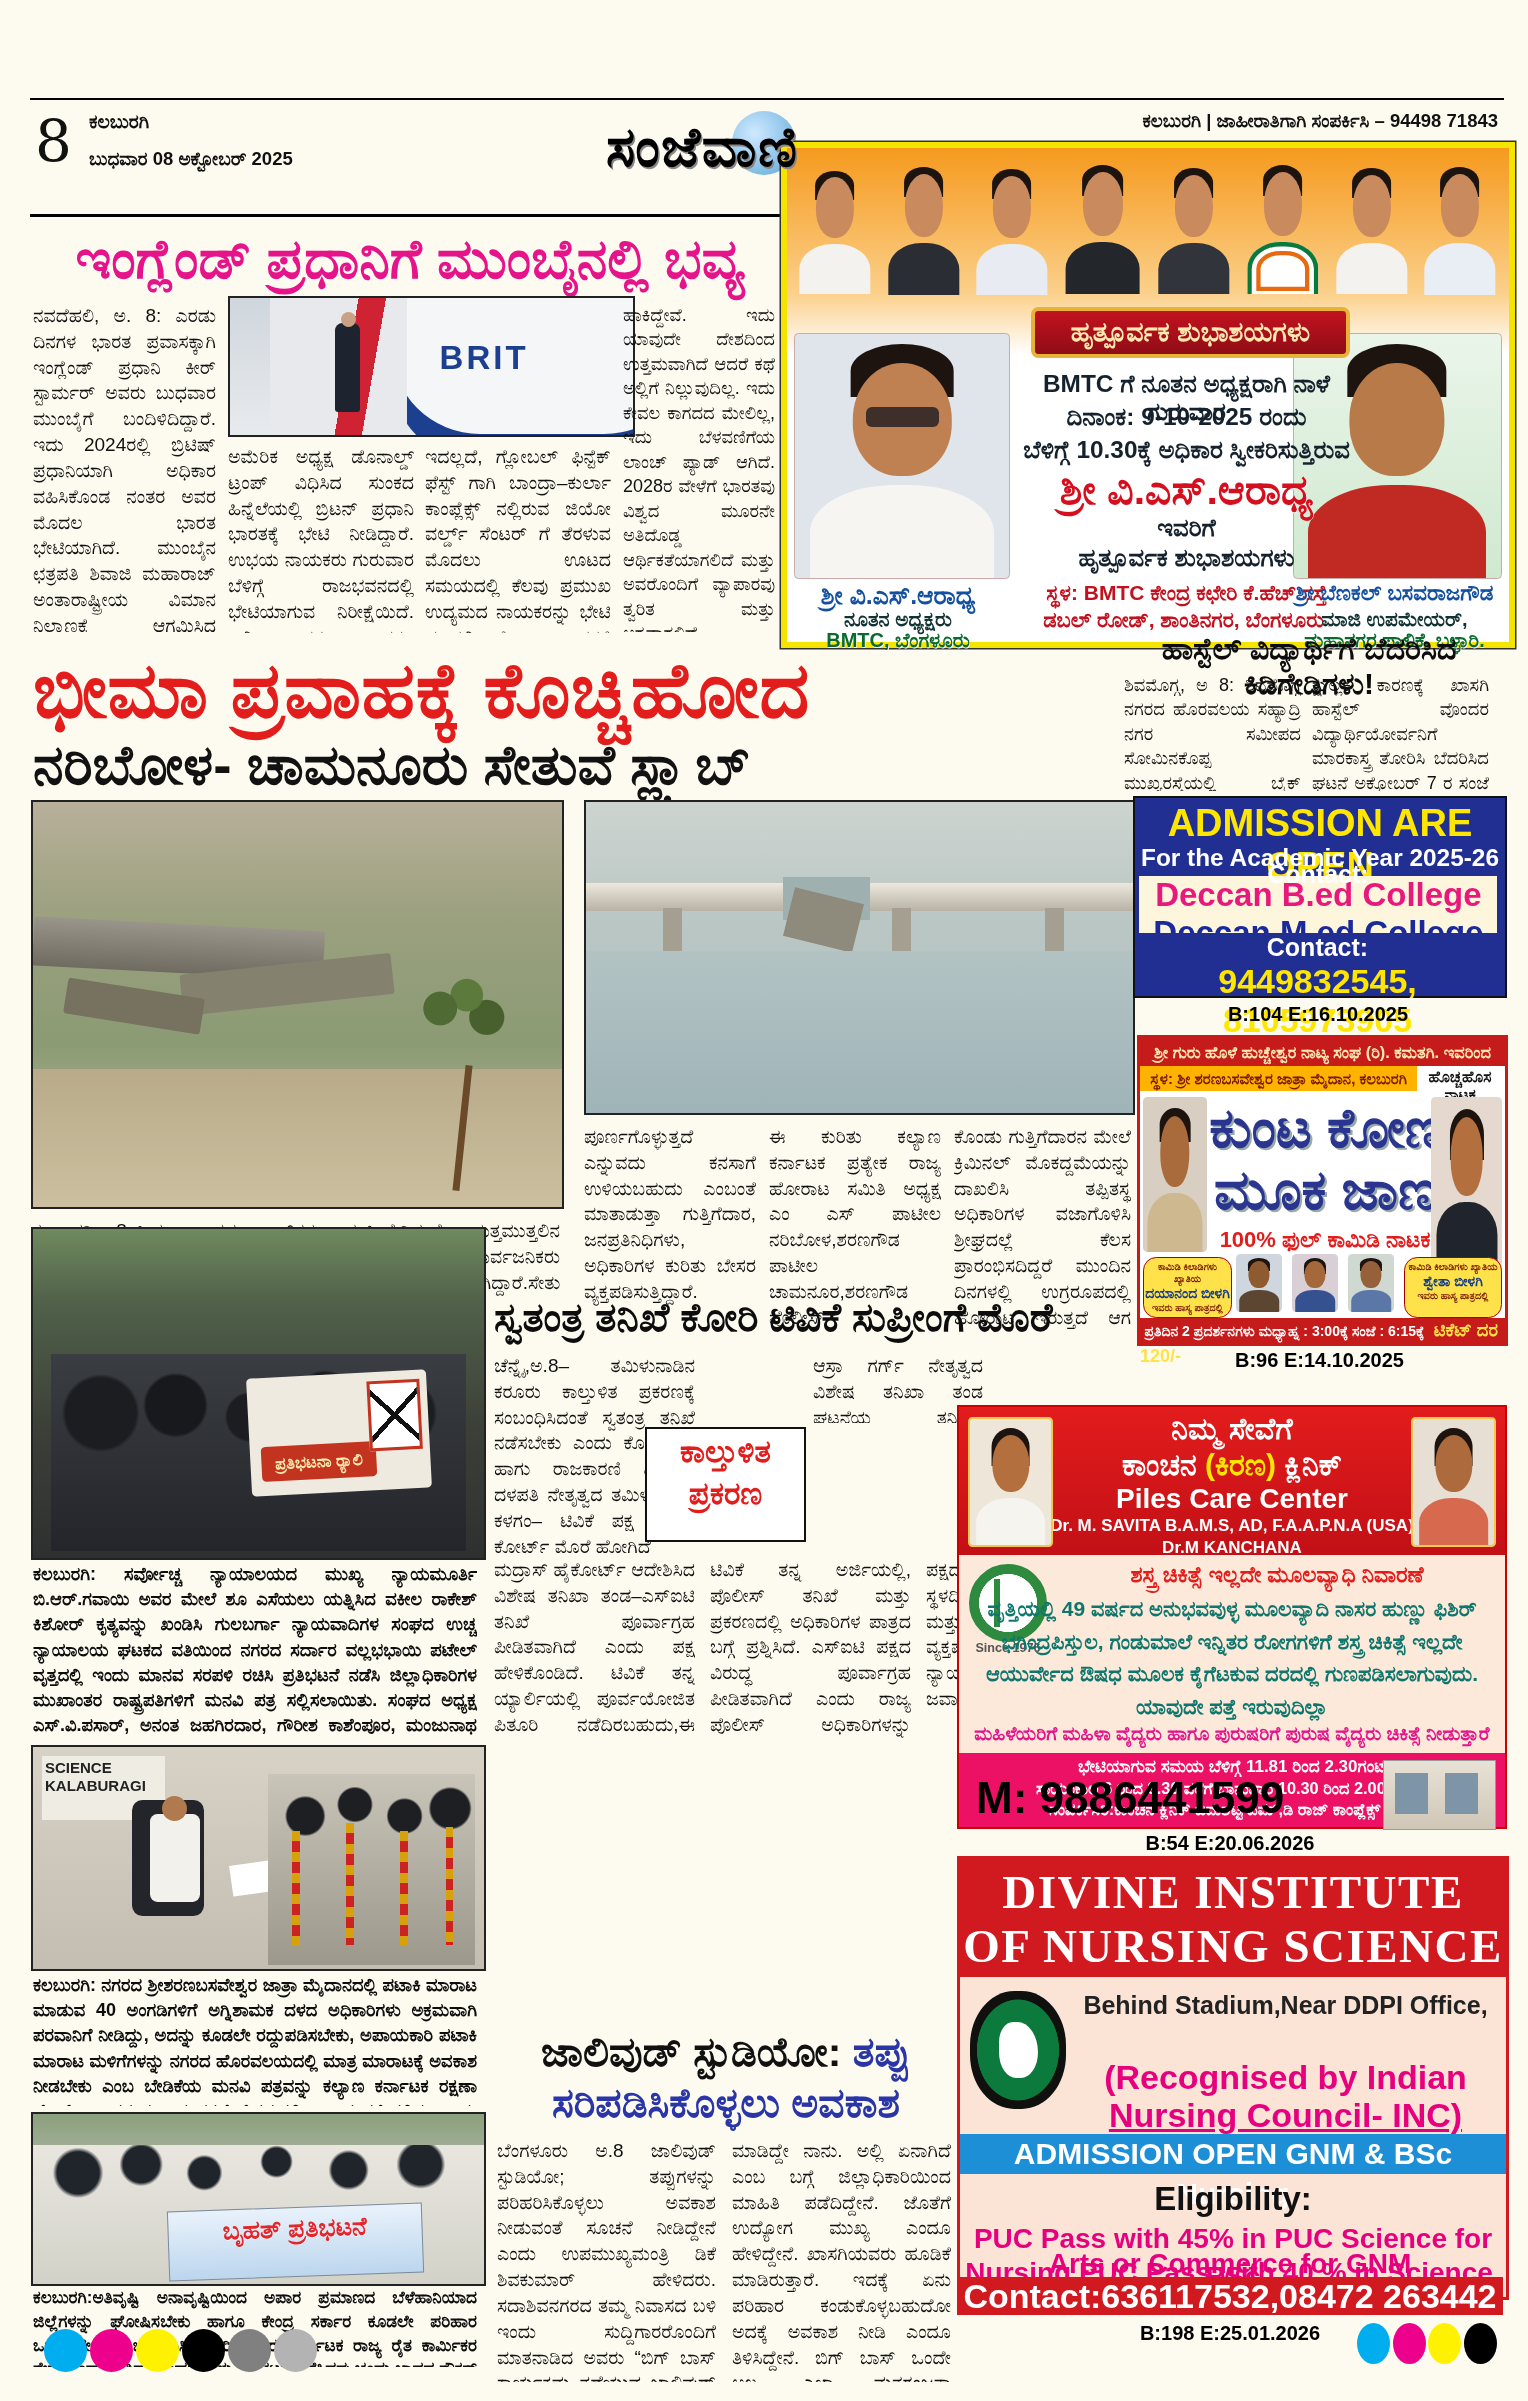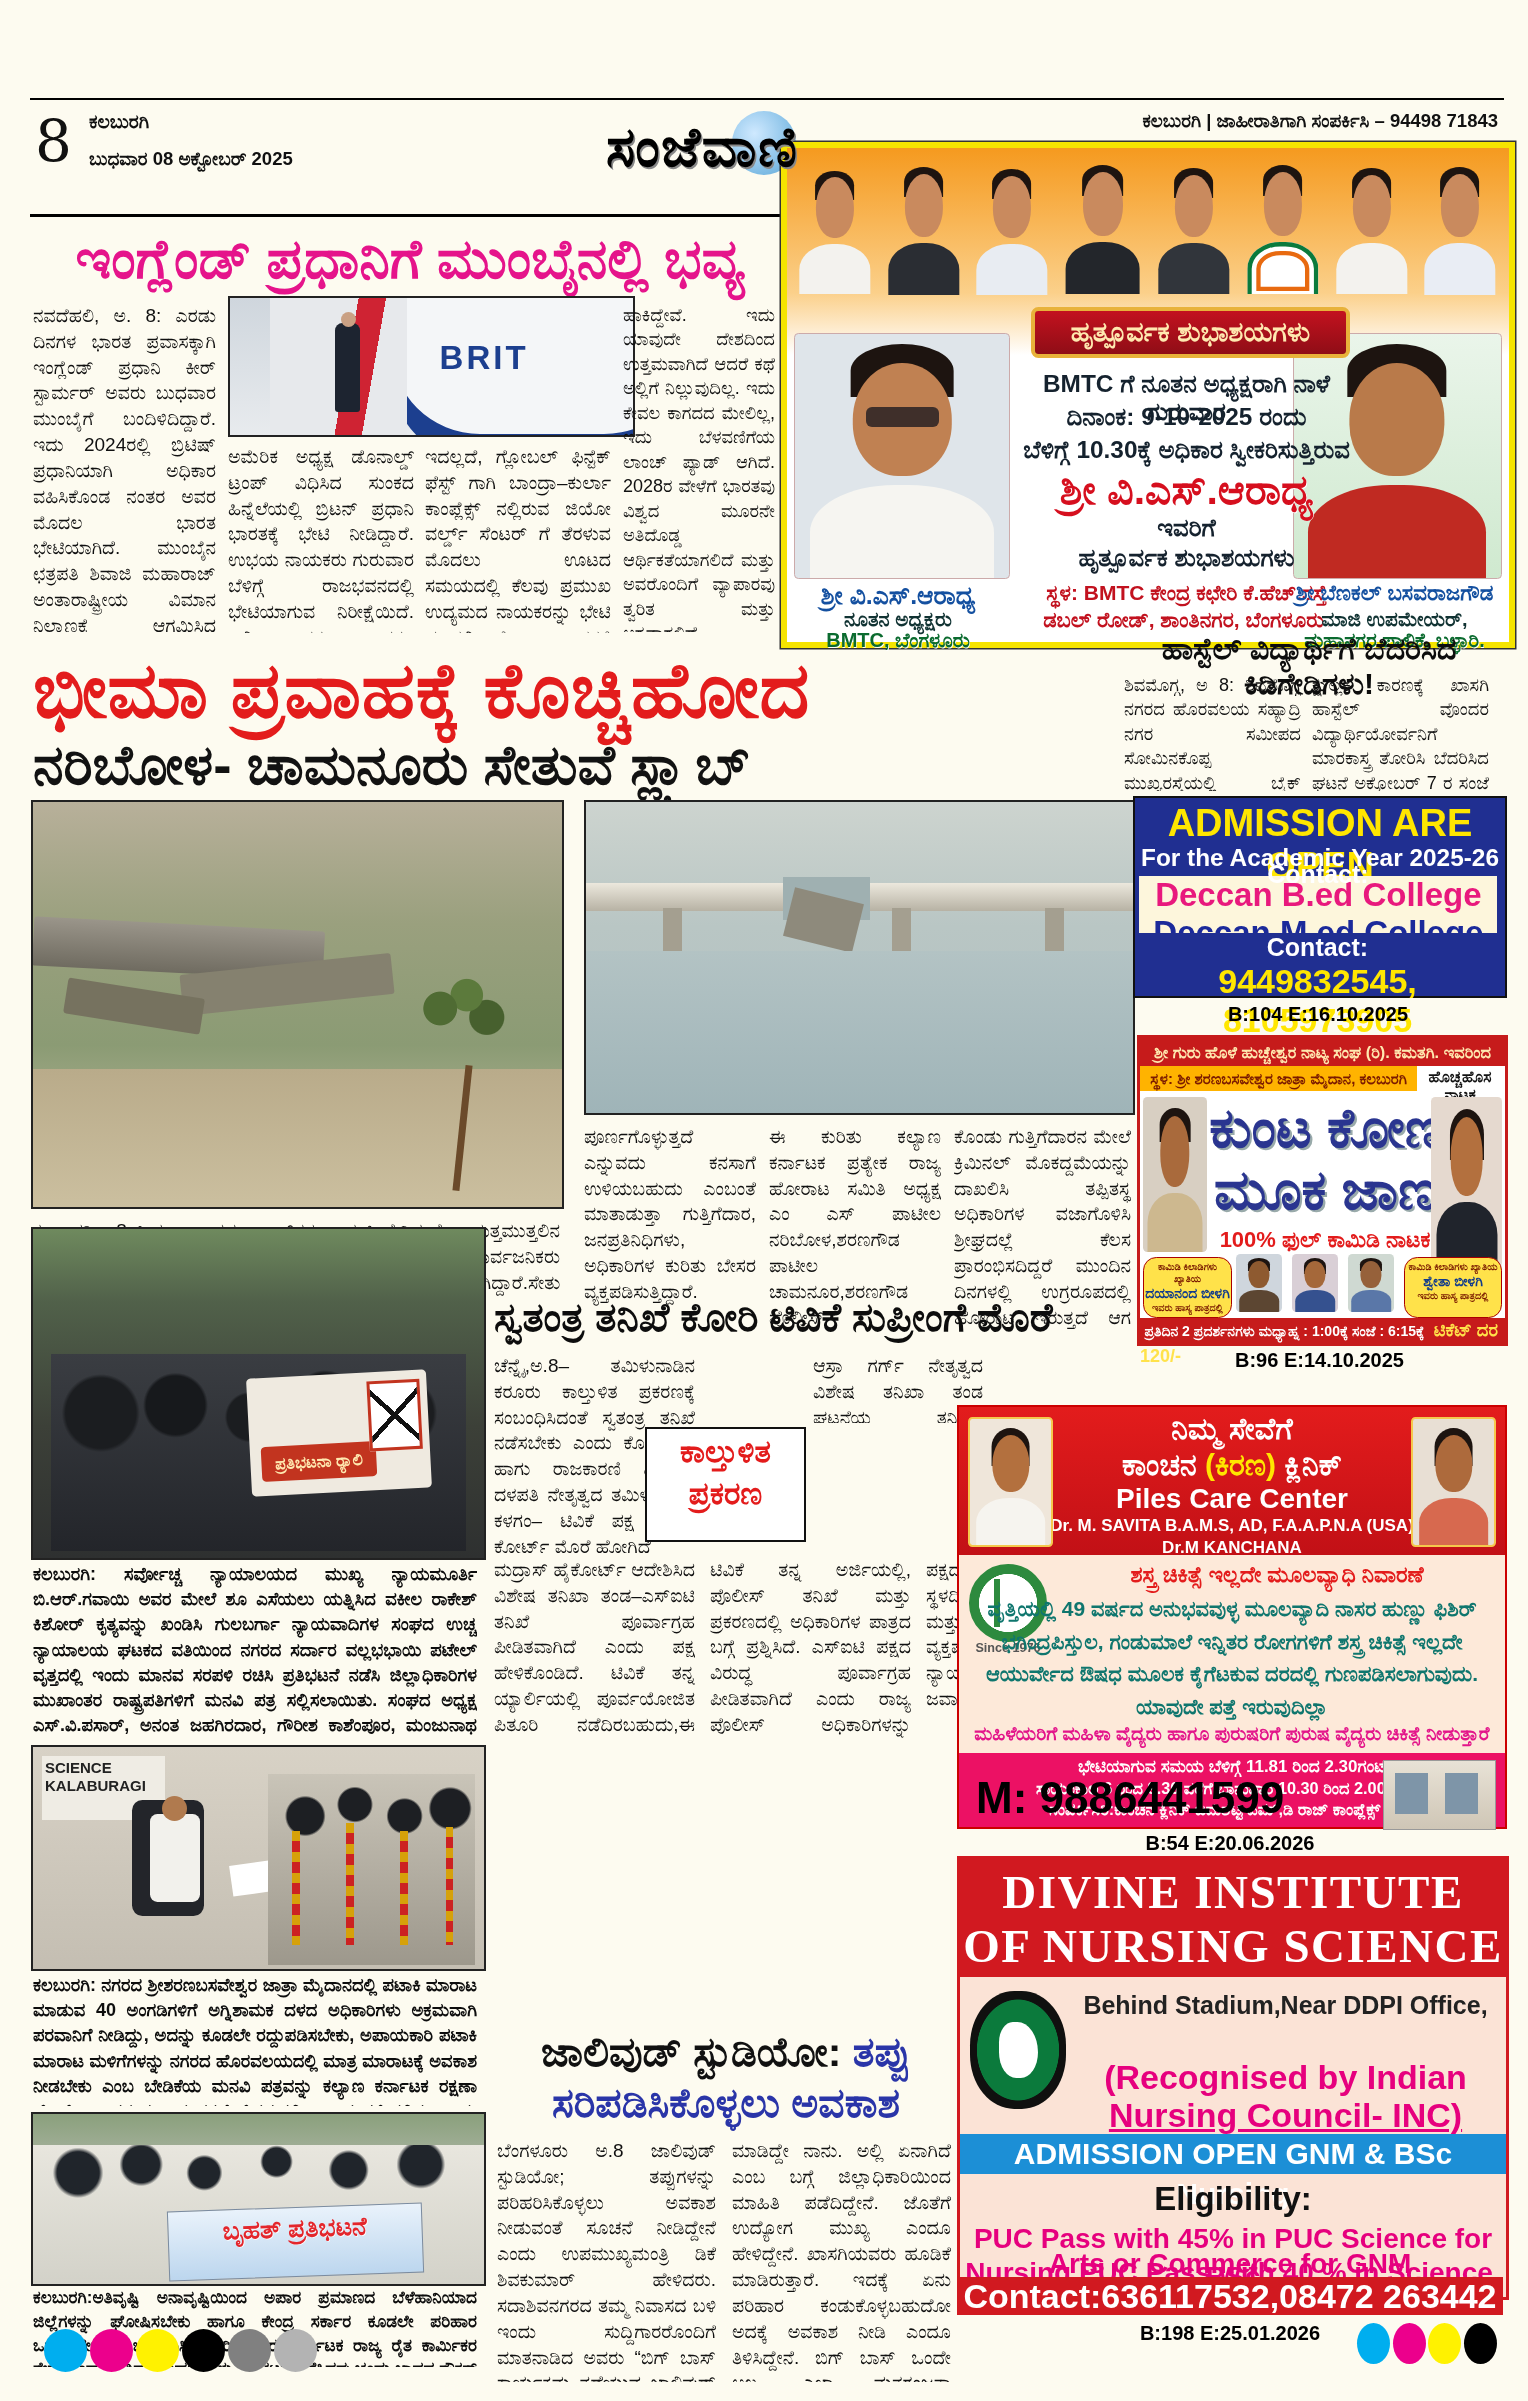--- a/index.html
+++ b/index.html
@@ -286,21 +286,21 @@
       <div style="font-size:9.6px;">ಕಾಮಿಡಿ ಕಿಲಾಡಿಗಳು ಖ್ಯಾತಿಯ</div>
       <div style="font-size:14px;color:#103a8c;">ದಯಾನಂದ ಬೀಳಗಿ</div>
       <div style="font-size:9.6px;">ಇವರು ಹಾಸ್ಯ ಪಾತ್ರದಲ್ಲಿ</div>
     </div>
     <div class="kunta-cap" style="right:3px;top:219px;width:96px;height:56px;font-size:11px;line-height:1.25;padding-top:3px;">
       <div style="font-size:9.6px;">ಕಾಮಿಡಿ ಕಿಲಾಡಿಗಳು ಖ್ಯಾತಿಯ</div>
       <div style="font-size:14px;color:#103a8c;">ಶ್ವೇತಾ ಬೀಳಗಿ</div>
       <div style="font-size:9.6px;">ಇವರು ಹಾಸ್ಯ ಪಾತ್ರದಲ್ಲಿ</div>
     </div>
     <div class="abs" style="left:0;bottom:0;width:100%;height:25px;background:#c61b1b;">
-      <span class="kunta-bottom" style="font-size:14px;line-height:25px;padding-left:4.4px;">ಪ್ರತಿದಿನ 2 ಪ್ರದರ್ಶನಗಳು ಮಧ್ಯಾಹ್ನ : 1:00ಕ್ಕೆ ಸಂಜೆ : 6:15ಕ್ಕೆ</span>
+      <span class="kunta-bottom" style="font-size:14px;line-height:25px;padding-left:4.4px;">ಪ್ರತಿದಿನ 2 ಪ್ರದರ್ಶನಗಳು ಮಧ್ಯಾಹ್ನ : 3:00ಕ್ಕೆ ಸಂಜೆ : 6:15ಕ್ಕೆ</span>
       <span class="kunta-bottom" style="font-size:18px;line-height:25px;color:#ffe24a;padding-left:6px;">ಟಿಕೆಟ್ ದರ 120/-</span>
     </div>
   </div>
   <div class="note" style="left:1137px;top:1349px;width:365px;">B:96 E:14.10.2025</div>
 
   <div class="photo" style="left:31px;top:1227px;width:451px;height:329px;background:linear-gradient(#6f8a5e 0%,#51614a 22%,#3c4038 60%,#2e3030 100%);">
     <div class="abs" style="left:4%;top:38%;width:92%;height:60%;background:radial-gradient(circle at 12% 30%,#1b1d20 9%,transparent 10%),radial-gradient(circle at 30% 26%,#17191c 9%,transparent 10%),radial-gradient(circle at 48% 32%,#1b1d20 9%,transparent 10%),radial-gradient(circle at 66% 24%,#17191c 9%,transparent 10%),radial-gradient(circle at 84% 30%,#1b1d20 9%,transparent 10%),linear-gradient(#3a3d42,#23252a);"></div>
     <div class="abs" style="left:48%;top:44%;width:40%;height:36%;background:#efeae0;border-radius:4.4px;transform:rotate(-3deg);">
       <div class="abs" style="left:6%;bottom:12%;width:64%;height:30%;background:#c2341f;border-radius:4.4px;color:#ffe9b0;font-weight:bold;font-size:16.3px;text-align:center;line-height:2.1;"><span>ಪ್ರತಿಭಟನಾ ರ‍್ಯಾಲಿ</span></div>
       <div class="abs" style="right:4%;top:8%;width:26%;height:54%;background:#fff;border:3px solid #c2341f;">

